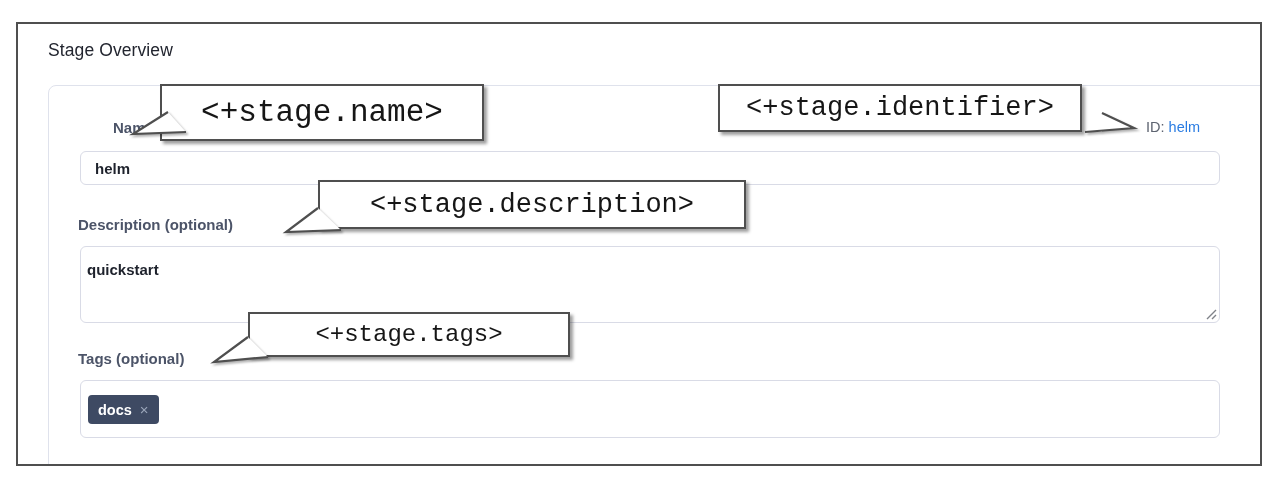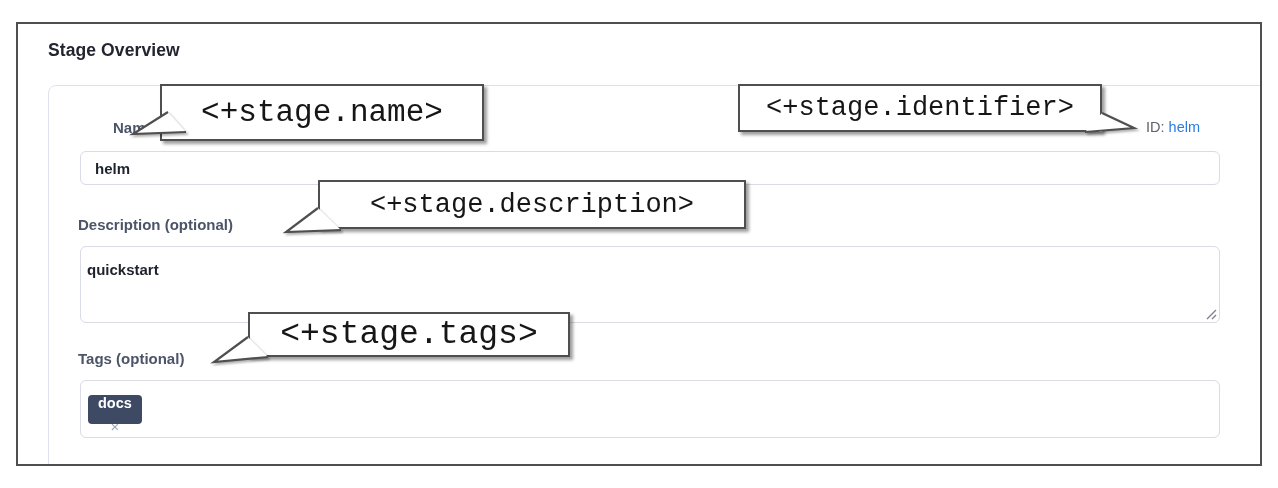--- a/index.html
+++ b/index.html
@@ -7,21 +7,21 @@
     width:1278px;height:488px;background:#ffffff;position:relative;
     font-family:"Liberation Sans", sans-serif;overflow:hidden;
   }
   .frame{
     position:absolute;left:16px;top:22px;width:1246px;height:444px;
     box-sizing:border-box;border:2px solid #4f4f4f;background:#ffffff;
     overflow:hidden;
   }
   .heading{
     position:absolute;left:30px;top:16px;margin:0;
-    font-size:17.5px;font-weight:700;color:#22252f;letter-spacing:.1px;
+    font-size:17.5px;font-weight:400;color:#22252f;letter-spacing:.1px;
   }
   .card{
     position:absolute;left:30px;top:61px;width:1265px;height:460px;
     background:#fff;border:1px solid #dfe2ec;border-radius:8px;
   }
   .field-label{
     position:absolute;font-size:15px;font-weight:600;color:#4c5468;
   }
   #label-name{left:29px;top:33px;margin-left:35px;}
   #label-desc{left:29px;top:130px;}
@@ -54,34 +54,34 @@
   }
   .tags-box{
     position:absolute;left:31px;top:294px;width:1140px;height:58px;
     box-sizing:border-box;border:1px solid #d9dbe6;border-radius:6px;
     background:#fff;cursor:text;
   }
   .chip{
     position:absolute;left:7px;top:14px;height:29px;
     background:#3e4a63;border-radius:4px;color:#ffffff;
     display:flex;align-items:center;padding:0 10px;gap:8px;
-    font-size:14.5px;font-weight:600;flex-direction:column;
+    font-size:14.5px;font-weight:600;
   }
   .chip-x{color:#9ba6ba;font-size:15px;font-weight:400;cursor:pointer;line-height:1;}
   .callout{
     position:absolute;box-sizing:border-box;background:#ffffff;
     border:2.2px solid #4f4f4f;box-shadow:3px 3px 3px rgba(0,0,0,0.38);
     display:flex;align-items:center;justify-content:center;
     font-family:"Liberation Mono", monospace;color:#161616;z-index:5;
     white-space:nowrap;
   }
   #callout-name{left:142px;top:60px;width:324px;height:57px;font-size:31px;}
-  #callout-identifier{left:720px;top:60px;width:364px;height:48px;font-size:27px;}
+  #callout-identifier{left:700px;top:60px;width:364px;height:48px;font-size:27px;}
   #callout-description{left:300px;top:156px;width:428px;height:49px;font-size:27px;}
-  #callout-tags{left:230px;top:288px;width:322px;height:45px;font-size:33px;}
+  #callout-tags{left:230px;top:288px;width:322px;height:45px;font-size:24px;}
   .tail{
     position:absolute;z-index:6;overflow:visible;
     filter:drop-shadow(2px 2px 1px rgba(0,0,0,0.3));
   }
   #tail-name{left:110px;top:82px;}
   #tail-identifier{left:1060px;top:83px;}
   #tail-description{left:260px;top:176px;}
   #tail-tags{left:188px;top:306px;}
   .tail polygon{fill:#ffffff;}
   .tail path{fill:#ffffff;stroke:#4f4f4f;stroke-width:2.2;stroke-linejoin:miter;}

